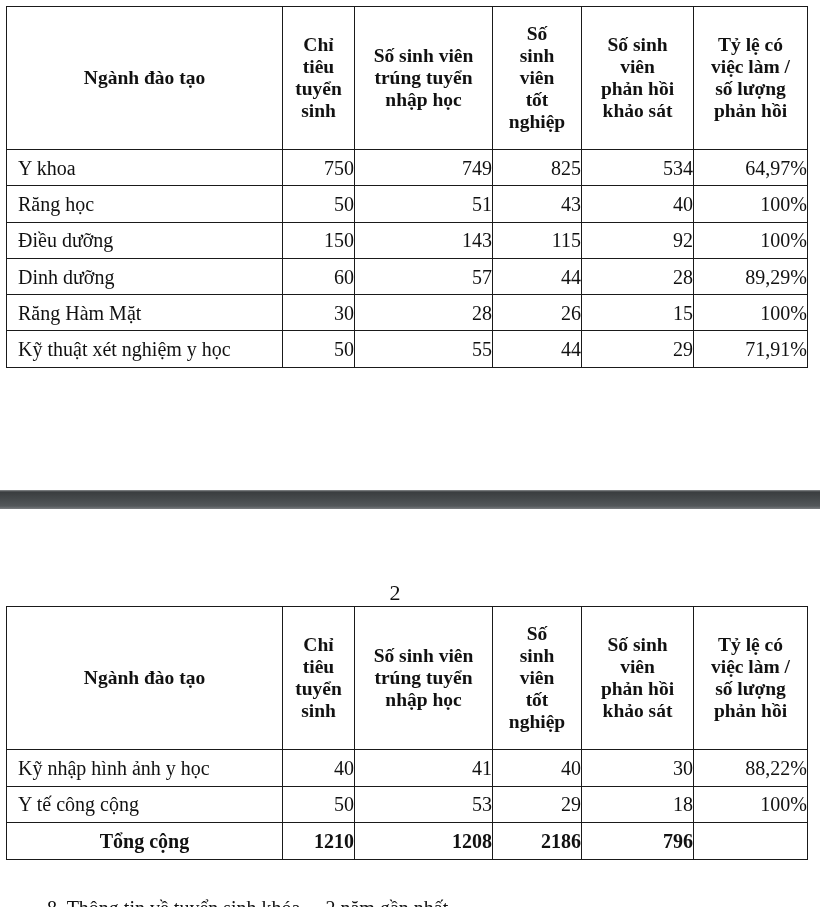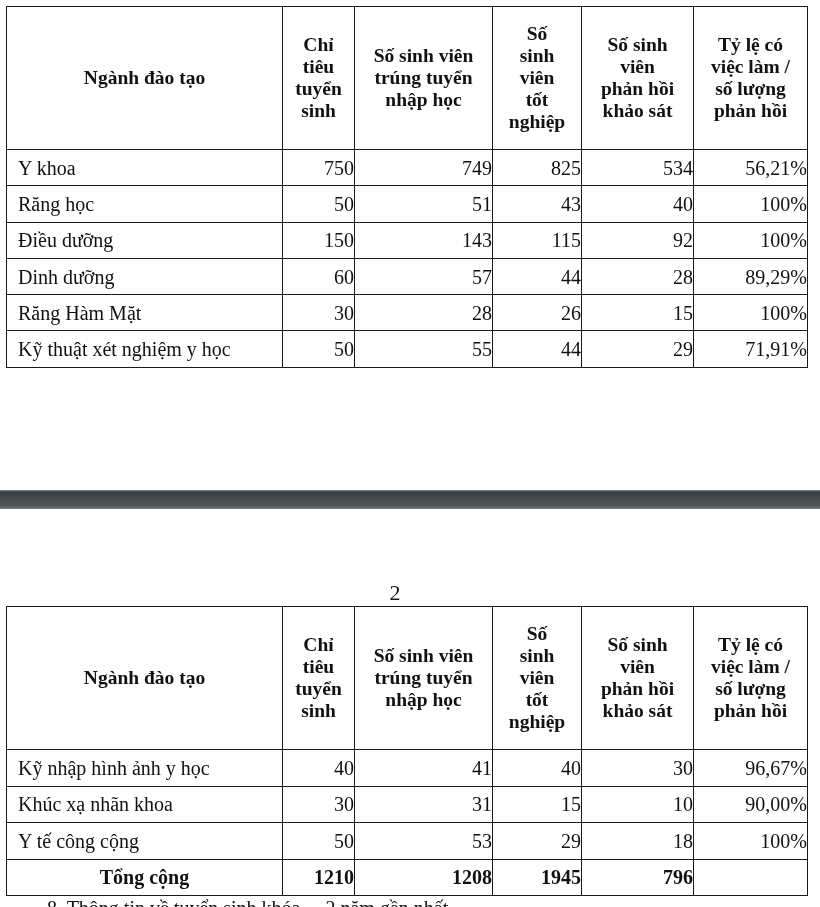--- a/index.html
+++ b/index.html
@@ -152,21 +152,21 @@
         </th>
       </tr>
     </thead>
     <tbody>
       <tr>
         <td class="name">Y khoa</td>
         <td class="num">750</td>
         <td class="num">749</td>
         <td class="num">825</td>
         <td class="num">534</td>
-        <td class="num">56,21%</td>
+        <td class="num">64,97%</td>
       </tr>
       <tr>
         <td class="name">Răng học</td>
         <td class="num">50</td>
         <td class="num">51</td>
         <td class="num">43</td>
         <td class="num">40</td>
         <td class="num">100%</td>
       </tr>
       <tr>
@@ -255,42 +255,34 @@
       </th>
     </tr>
   </thead>
   <tbody>
     <tr>
       <td class="name">Kỹ nhập hình ảnh y học</td>
       <td class="num">40</td>
       <td class="num">41</td>
       <td class="num">40</td>
       <td class="num">30</td>
-      <td class="num">96,67%</td>
-    </tr>
-    <tr>
-      <td class="name">Khúc xạ nhãn khoa</td>
-      <td class="num">30</td>
-      <td class="num">31</td>
-      <td class="num">15</td>
-      <td class="num">10</td>
-      <td class="num">90,00%</td>
+      <td class="num">88,22%</td>
     </tr>
     <tr>
       <td class="name">Y tế công cộng</td>
       <td class="num">50</td>
       <td class="num">53</td>
       <td class="num">29</td>
       <td class="num">18</td>
       <td class="num">100%</td>
     </tr>
     <tr class="total">
       <td class="name">Tổng cộng</td>
       <td class="num">1210</td>
       <td class="num">1208</td>
-      <td class="num">1945</td>
+      <td class="num">2186</td>
       <td class="num">796</td>
       <td class="num"></td>
     </tr>
   </tbody>
 </table>
 
 <div class="footer-partial">8.  Thông tin về tuyển sinh khóa ... 2 năm gần nhất</div>
 
 </body></html>

